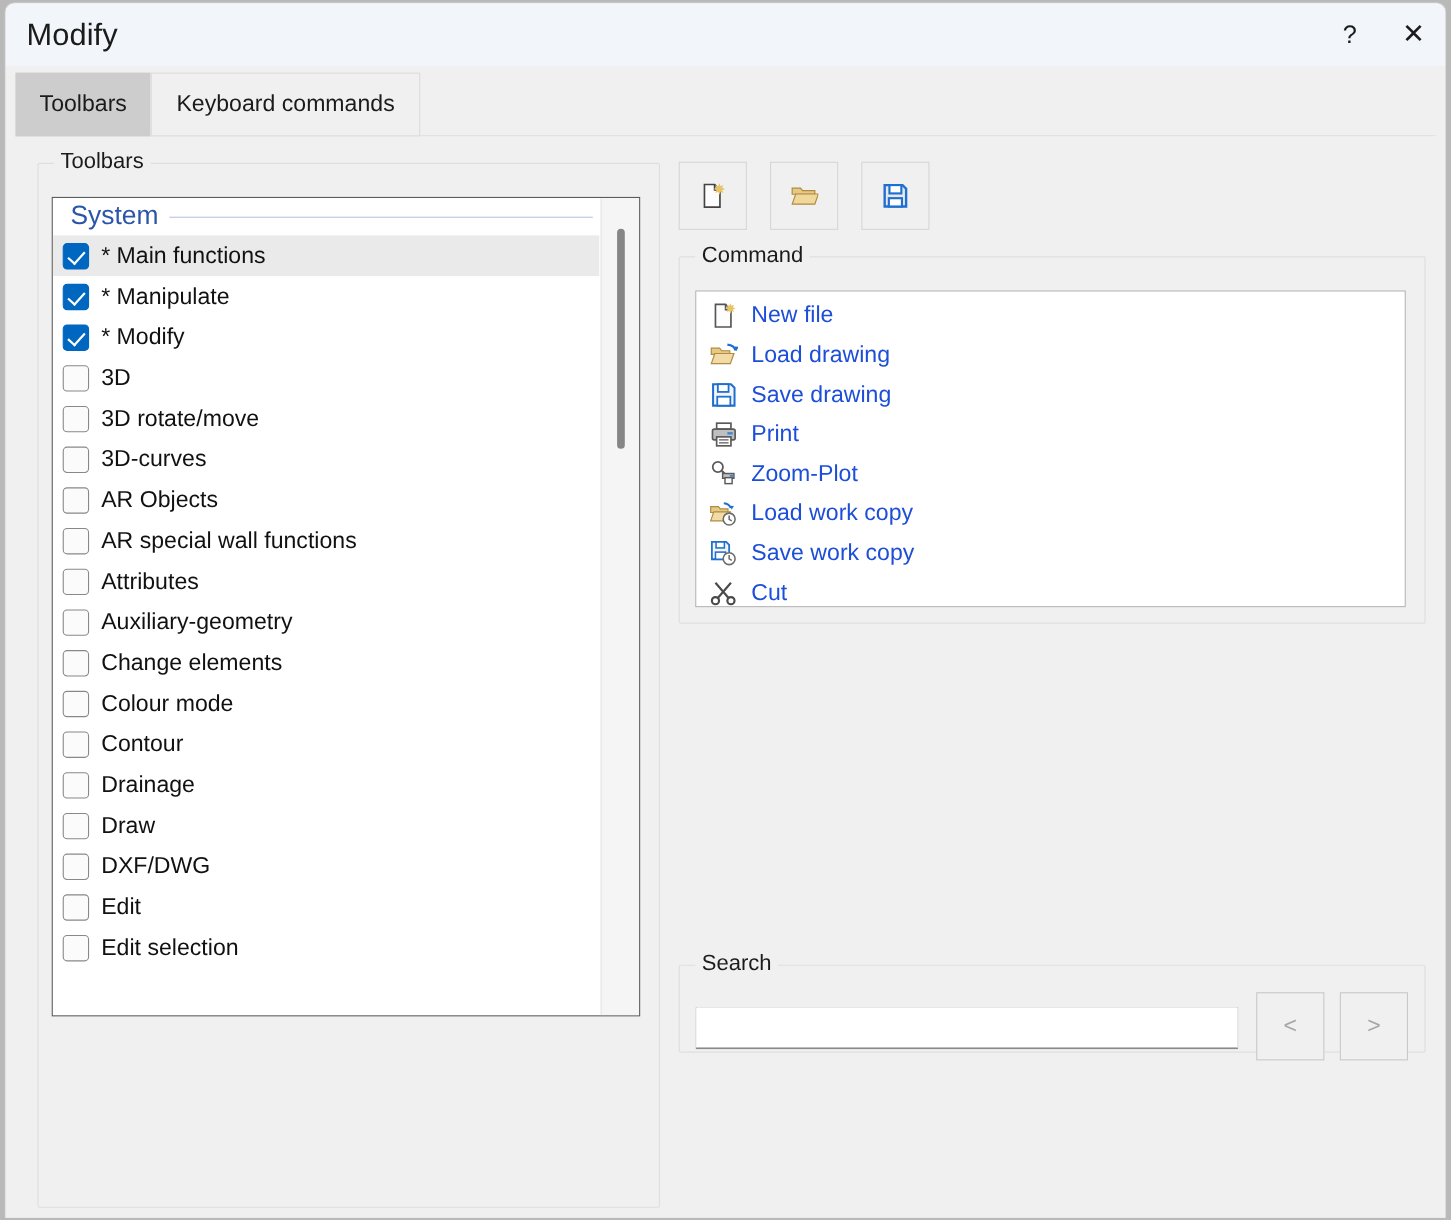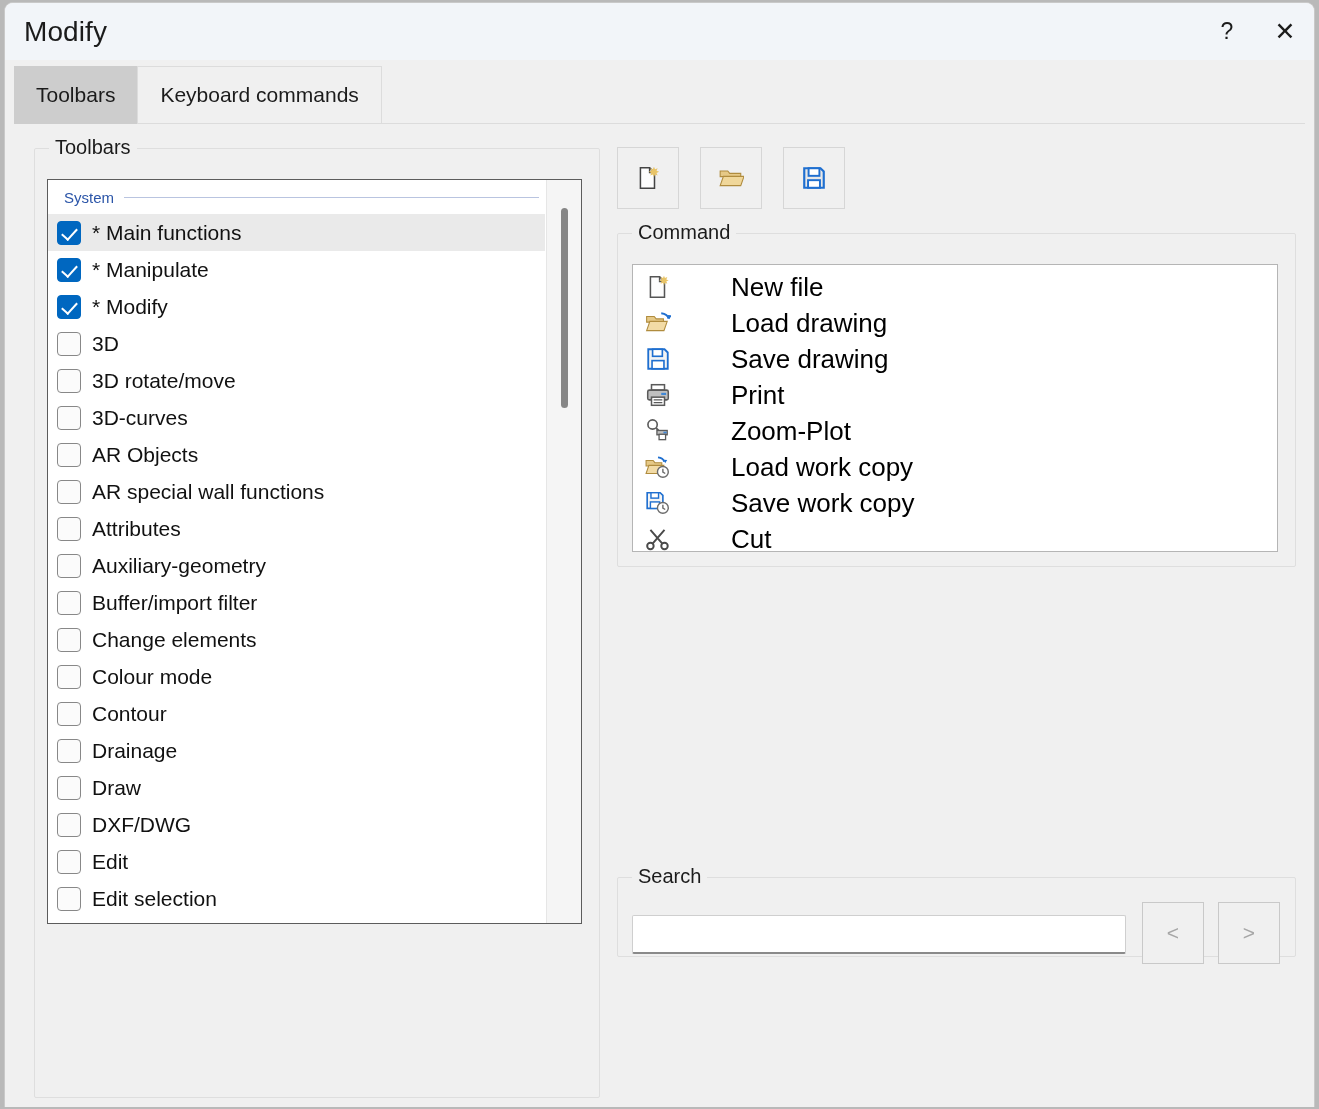--- a/index.html
+++ b/index.html
@@ -117,21 +117,21 @@
     overflow: hidden;
   }
   .group-header {
     display: flex;
     align-items: center;
     height: 34px;
     padding-left: 16px;
     gap: 10px;
   }
   .group-header .gh-text {
-    font-size: 15px;
+    font-size: 24px;
     color: #2b55a8;
     white-space: nowrap;
   }
   .group-header .gh-line {
     flex: 1 1 auto;
     height: 1px;
     background: #b9c4e0;
     margin-right: 6px;
   }
   .lrow {
@@ -214,24 +214,23 @@
   }
   .cmdrow {
     display: flex;
     align-items: center;
     height: 36px;
     padding-left: 12px;
     gap: 12px;
     cursor: default;
   }
   .cmdrow .citext {
-    font-size: 26px;
-    color: #000000;
+    font-size: 21px;
+    color: #1d4ed8;
     white-space: nowrap;
-    margin-left: 48px;
   }
   .cmdicon { width: 26px; height: 26px; flex: 0 0 auto; display:flex; align-items:center; justify-content:center; }
 
   
   #search-group { left: 612px; top: 753px; width: 679px; height: 80px; }
   .search-input {
     position: absolute;
     left: 14px; top: 37px;
     width: 494px; height: 39px;
     border: 1px solid #cfcfcf;
@@ -330,24 +329,20 @@
                 <span class="cb"></span>
                 <span class="ltext">AR special wall functions</span>
               </div>
               <div class="lrow">
                 <span class="cb"></span>
                 <span class="ltext">Attributes</span>
               </div>
               <div class="lrow">
                 <span class="cb"></span>
                 <span class="ltext">Auxiliary-geometry</span>
-              </div>
-              <div class="lrow">
-                <span class="cb"></span>
-                <span class="ltext">Buffer/import filter</span>
               </div>
               <div class="lrow">
                 <span class="cb"></span>
                 <span class="ltext">Change elements</span>
               </div>
               <div class="lrow">
                 <span class="cb"></span>
                 <span class="ltext">Colour mode</span>
               </div>
               <div class="lrow">

